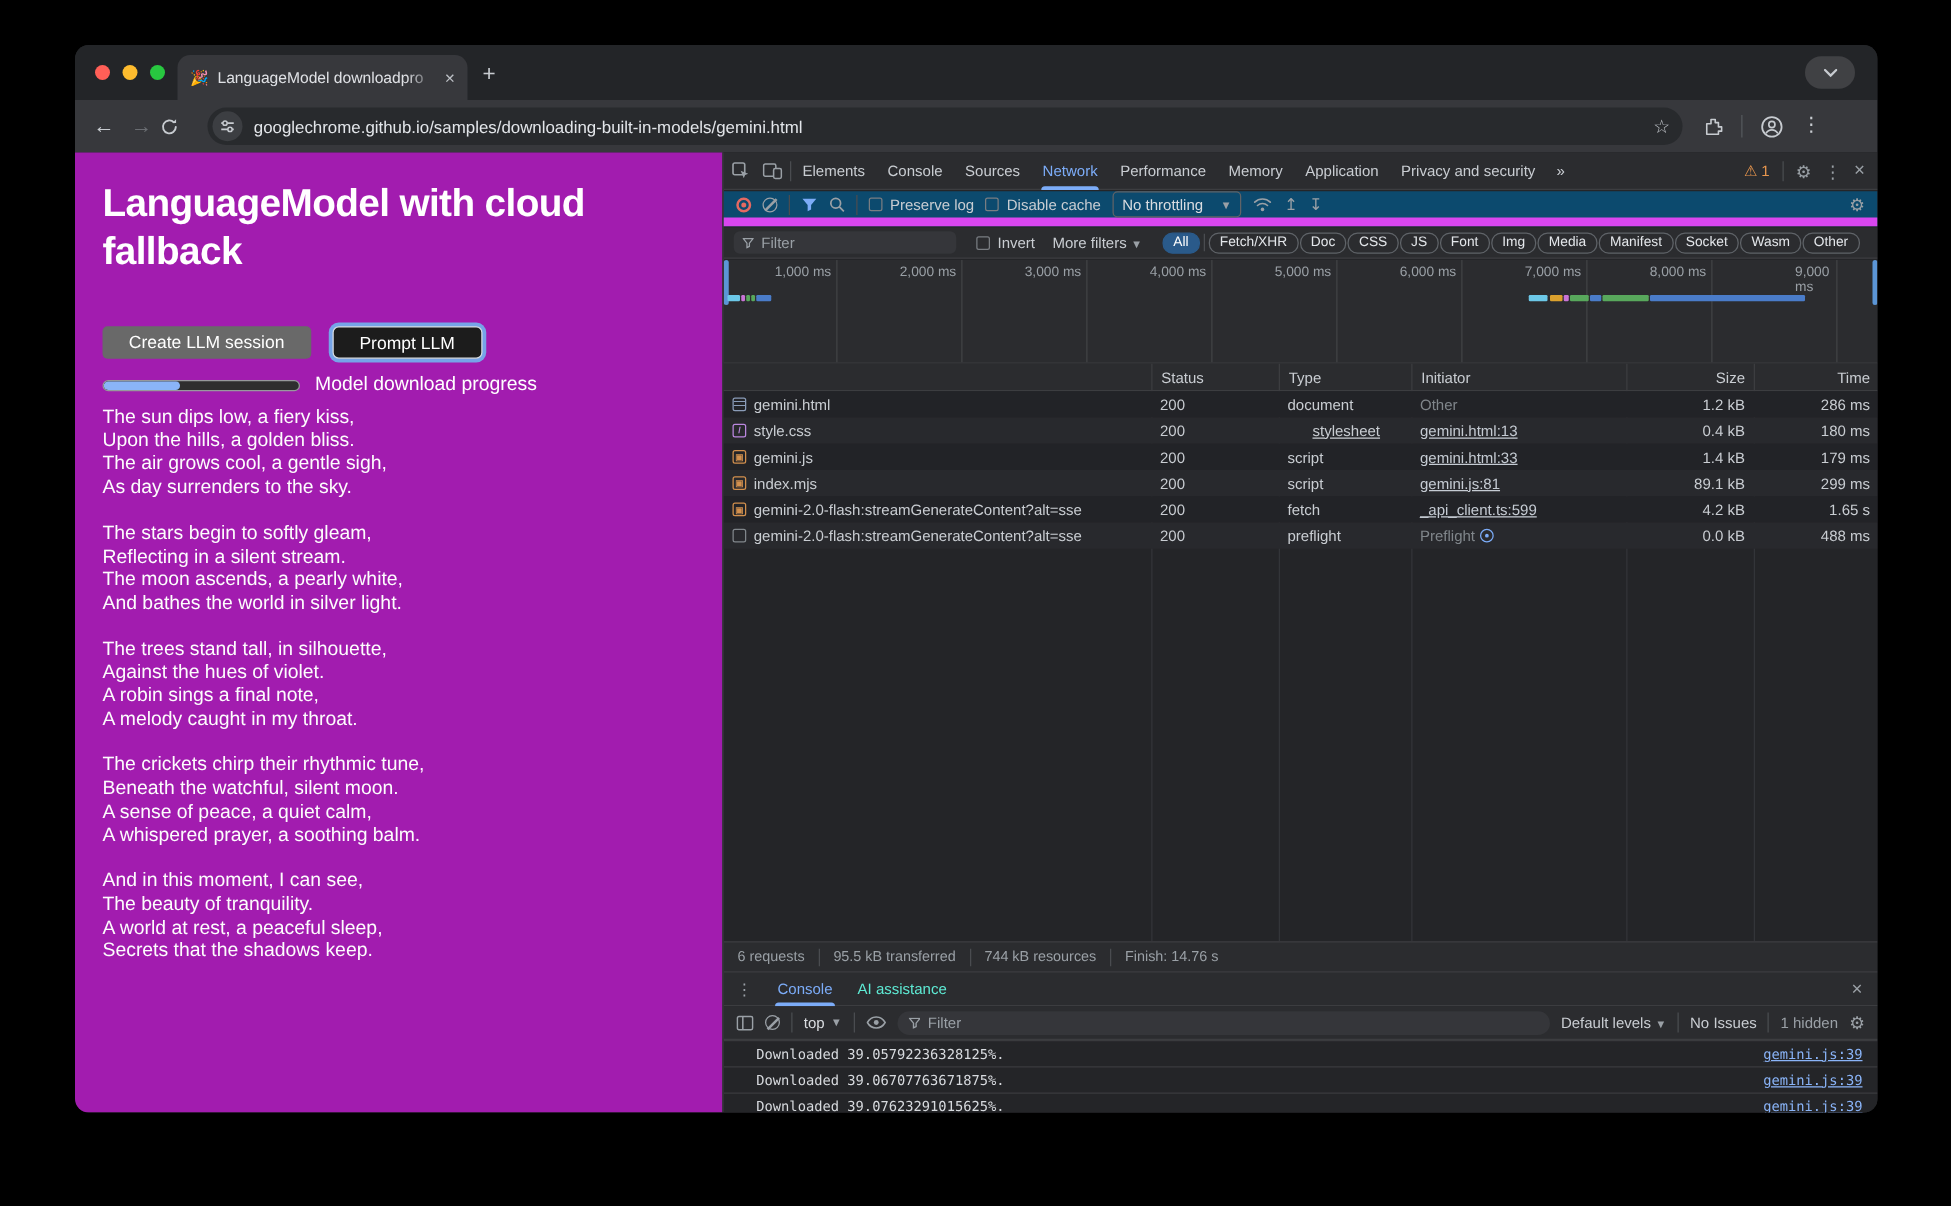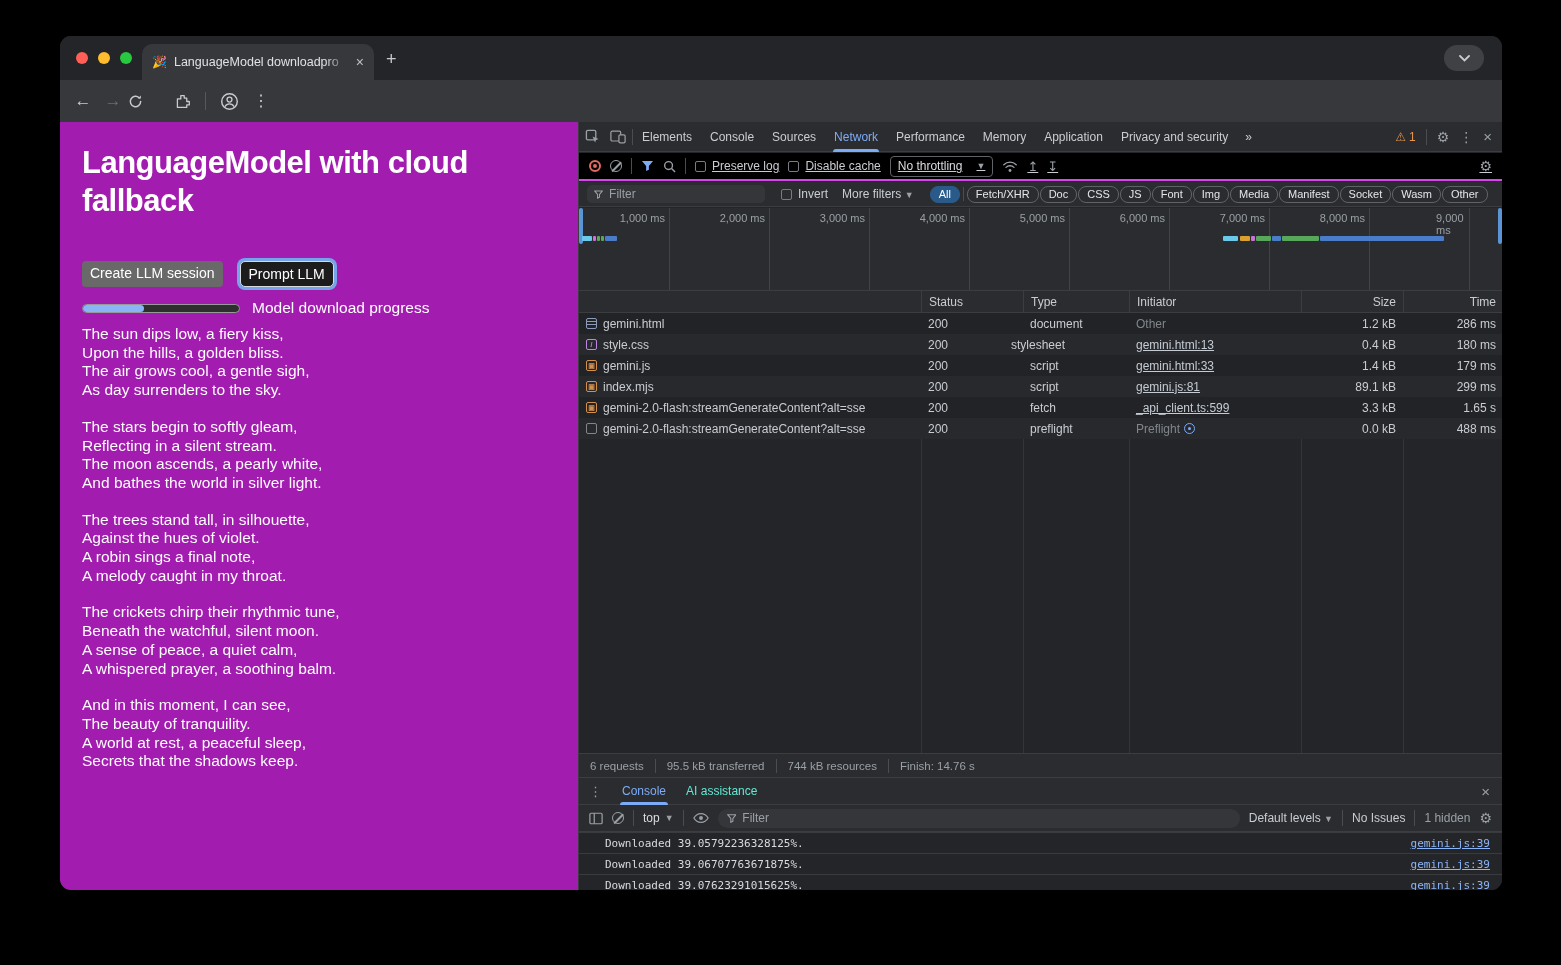--- a/index.html
+++ b/index.html
@@ -38,21 +38,21 @@
   
   .content { position:absolute; left:0; top:86px; width:100%; height:768px; display:flex; }
   .page { width:518px; height:100%; background:#a21caf; position:relative; }
   .devtools { width:924px; height:100%; background:#242528; border-left:1px solid #3c3d40;
     position:relative; color:#c9cdd2; font-size:12px; }
 
   
   .page-title { position:absolute; left:22px; top:22px; width:440px; color:#fff; font-size:31px;
     font-weight:bold; line-height:38px; letter-spacing:-0.5px; }
   .btn-row { position:absolute; left:22px; top:139px; display:flex; gap:17px; }
-  .btn { font-size:14px; color:#fff; padding:4px 8px; border-radius:4px; }
+  .btn { font-size:14px; color:#fff; padding:4px 21px; border-radius:4px; }
   .btn-create { background:#696969; }
   .btn-prompt { background:#1c1c1c; border:1px solid #d7dbe0; box-shadow:0 0 0 3px #76a4e8; border-radius:5px; }
   .prog-row { position:absolute; left:22px; top:177px; display:flex; align-items:center; gap:12px; }
   .prog-track { width:158px; height:9px; border:1px solid #97999c; border-radius:5px; background:#2e2e2e; overflow:hidden; }
   .prog-fill { height:100%; background:#8ab4f8; border-radius:4px; }
   .prog-label { color:#fff; font-size:15.5px; }
   .poem { position:absolute; left:22px; top:203px; color:#fdfdfd; font-size:15.5px; line-height:18.7px; }
   .poem p { margin-bottom:18px; }
 
   
@@ -63,22 +63,22 @@
   .dt-tab { padding:0 9px; height:30px; display:flex; align-items:center; color:#c9cdd2; font-size:12px; position:relative; white-space:nowrap; }
   .dt-tab.active { color:#7cacf8; }
   .dt-tab.active::after { content:""; position:absolute; left:8px; right:8px; bottom:0; height:3px;
     border-radius:3px 3px 0 0; background:#7cacf8; }
   .dt-more { color:#c9cdd2; padding:0 8px; font-size:12px; }
   .dt-right { margin-left:auto; display:flex; align-items:center; gap:10px; padding-right:10px; }
   .warn { color:#e8964e; font-size:12px; display:flex; gap:3px; align-items:center; }
   .ic { color:#9aa0a6; font-size:14px; line-height:1; }
 
   
-  .net-toolbar { position:absolute; left:0; top:31px; width:100%; height:28px; background:#000000;
-    border-bottom:2px solid #d946ef; display:flex; align-items:center; gap:9px; padding:0 10px;text-decoration:underline; }
+  .net-toolbar { position:absolute; left:0; top:31px; width:100%; height:28px; background:#0c4a6e;
+    border-bottom:7px solid #d946ef; display:flex; align-items:center; gap:9px; padding:0 10px; }
   .rec { width:12px; height:12px; border-radius:50%; border:2px solid #e46962; position:relative; }
   .rec::after{ content:""; position:absolute; left:2px; top:2px; width:4px; height:4px; border-radius:50%; background:#e46962; }
   .clear-ic { width:12px; height:12px; border-radius:50%; border:1.5px solid #9aa0a6; position:relative; }
   .clear-ic::after{ content:""; position:absolute; left:-1px; top:4.5px; width:13px; height:1.5px; background:#9aa0a6; transform:rotate(-45deg); }
   .chk { display:flex; align-items:center; gap:6px; color:#c9cdd2; font-size:12px; }
   .box { width:11px; height:11px; border:1px solid #797d82; border-radius:2px; background:transparent; }
   .throttle { border:1px solid #606367; border-radius:4px; padding:2.5px 7px; display:flex; gap:14px;
     align-items:center; font-size:12px; color:#dadde1; }
   .net-gear { margin-left:auto; }
 
@@ -186,20 +186,31 @@
 
   <div class="toolbar">
     <span class="nav-ic" style="margin-left:8px">←</span>
     <span class="nav-ic disabled">→</span>
     <span class="nav-ic">
       <svg width="15" height="15" viewBox="0 0 16 16">
           <path d="M13.5 8a5.5 5.5 0 1 1-1.6-3.9" stroke="#c7cbd0" stroke-width="1.6" fill="none" stroke-linecap="round"></path>
           <path d="M13.7 1.5v3.2h-3.2z" fill="#c7cbd0"></path>
         </svg>
     </span>
+    <div class="omnibox">
+      <span class="tune-circle">
+        <svg width="12" height="12" viewBox="0 0 12 12">
+            <path d="M1 3.5h10M1 8.5h10" stroke="#c7cbd0" stroke-width="1.3"></path>
+            <circle cx="4" cy="3.5" r="1.7" fill="#3c3e42" stroke="#c7cbd0" stroke-width="1.2"></circle>
+            <circle cx="8" cy="8.5" r="1.7" fill="#3c3e42" stroke="#c7cbd0" stroke-width="1.2"></circle>
+          </svg>
+      </span>
+      <span class="url-text">googlechrome.github.io/samples/downloading-built-in-models/gemini.html</span>
+      <span class="star">☆</span>
+    </div>
     <div class="tb-right">
       <svg width="17" height="17" viewBox="0 0 20 20">
           <path d="M8 3h4v3h3v4h3v4h-3v3H4V7h4z" fill="none" stroke="#c7cbd0" stroke-width="1.5" stroke-linejoin="round"></path>
         </svg>
       <div class="tb-sep"></div>
       <svg width="19" height="19" viewBox="0 0 20 20">
           <circle cx="10" cy="10" r="8.2" fill="none" stroke="#c7cbd0" stroke-width="1.5"></circle>
           <circle cx="10" cy="8" r="2.6" fill="none" stroke="#c7cbd0" stroke-width="1.4"></circle>
           <path d="M5 15.5c1.2-2 3-3 5-3s3.8 1 5 3" fill="none" stroke="#c7cbd0" stroke-width="1.4"></path>
         </svg>
@@ -383,21 +394,21 @@
             <div class="cell" style="left: 444px; width: 106px;">document</div>
             <div class="cell" style="left: 550px; width: 172px;">
               <span class="init-other">Other</span>
             </div>
             <div class="cell num" style="left: 722px; width: 102px;">1.2 kB</div>
             <div class="cell num" style="left: 824px; width: 100px;">286 ms</div>
           </div>
           <div class="row even" style="top: 43px;">
             <div class="cell" style="left: 0px; width: 342px;"><span class="req-icon ri-css">/</span>style.css</div>
             <div class="cell" style="left: 342px; width: 102px;">200</div>
-            <div class="cell" style="left: 425px; width: 106px;">stylesheet</div>
+            <div class="cell" style="left: 464px; width: 106px; text-decoration: underline;">stylesheet</div>
             <div class="cell" style="left: 550px; width: 172px;">
               <span class="init-link">gemini.html:13</span>
             </div>
             <div class="cell num" style="left: 722px; width: 102px;">0.4 kB</div>
             <div class="cell num" style="left: 824px; width: 100px;">180 ms</div>
           </div>
           <div class="row odd" style="top: 64px;">
             <div class="cell" style="left: 0px; width: 342px;"><span class="req-icon ri-js">▣</span>gemini.js</div>
             <div class="cell" style="left: 342px; width: 102px;">200</div>
             <div class="cell" style="left: 444px; width: 106px;">script</div>
@@ -417,21 +428,21 @@
             <div class="cell num" style="left: 722px; width: 102px;">89.1 kB</div>
             <div class="cell num" style="left: 824px; width: 100px;">299 ms</div>
           </div>
           <div class="row odd" style="top: 106px;">
             <div class="cell" style="left: 0px; width: 342px;"><span class="req-icon ri-js">▣</span>gemini-2.0-flash:streamGenerateContent?alt=sse</div>
             <div class="cell" style="left: 342px; width: 102px;">200</div>
             <div class="cell" style="left: 444px; width: 106px;">fetch</div>
             <div class="cell" style="left: 550px; width: 172px;">
               <span class="init-link">_api_client.ts:599</span>
             </div>
-            <div class="cell num" style="left: 722px; width: 102px;">3.3 kB</div>
+            <div class="cell num" style="left: 722px; width: 102px;">4.2 kB</div>
             <div class="cell num" style="left: 824px; width: 100px;">1.65 s</div>
           </div>
           <div class="row even" style="top: 127px;">
             <div class="cell" style="left: 0px; width: 342px;"><span class="req-icon ri-plain"></span>gemini-2.0-flash:streamGenerateContent?alt=sse</div>
             <div class="cell" style="left: 342px; width: 102px;">200</div>
             <div class="cell" style="left: 444px; width: 106px;">preflight</div>
             <div class="cell" style="left: 550px; width: 172px;">
               <span class="init-other">Preflight</span>
               <span class="pf-badge"></span>
             </div>

